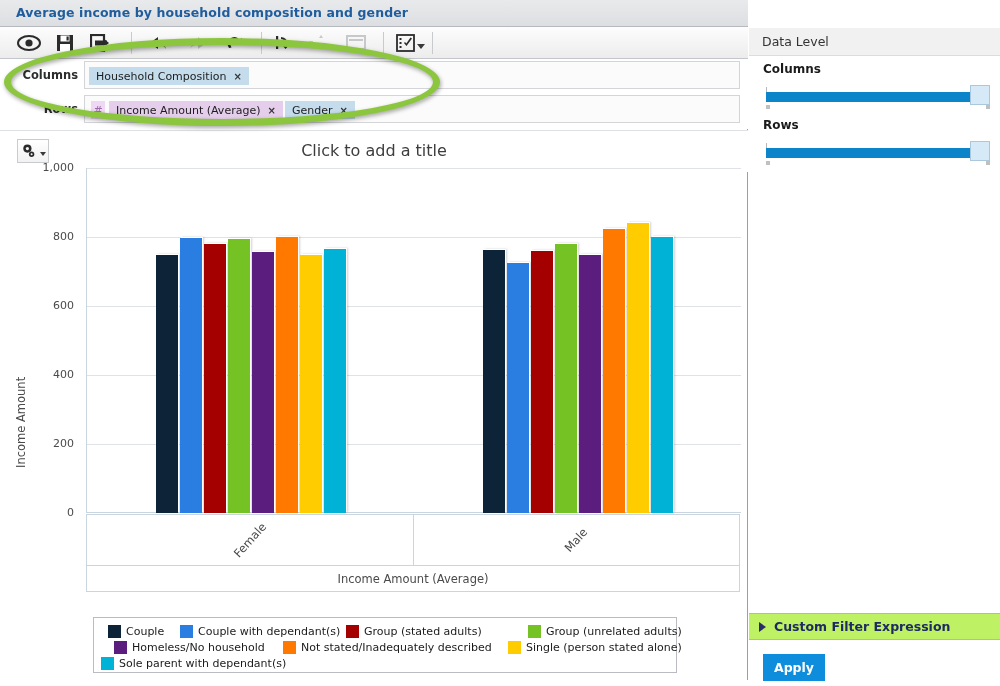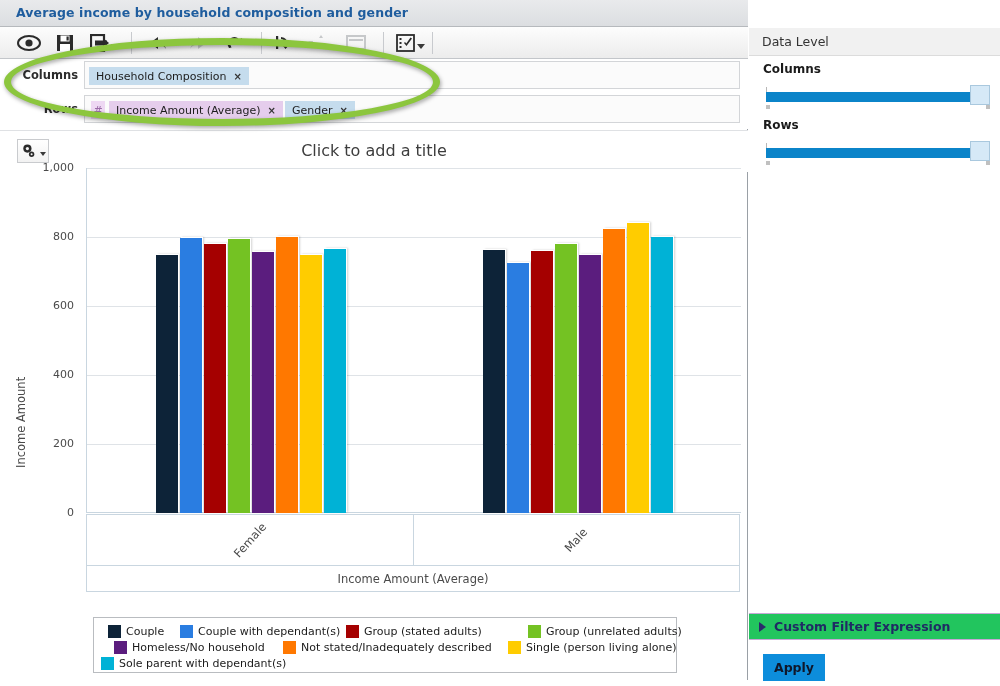--- a/index.html
+++ b/index.html
@@ -186,31 +186,31 @@
   .slider-track { position: absolute; left: 0; top: 8px; width: 222px; height: 10px; background: #0b84c9; }
   .slider-tick-l { position: absolute; left: 0; top: 3px; width: 1px; height: 6px; background: #b7b7b7; }
   .slider-dot-l { position: absolute; left: 0; top: 21px; width: 4px; height: 4px; background: #c0c0c0; }
   .slider-dot-r { position: absolute; right: 0; top: 21px; width: 4px; height: 4px; background: #c0c0c0; }
   .slider-handle {
     position: absolute; right: 0; top: 1px; width: 20px; height: 20px;
     background: #d6e9f7; border: 1px solid #a9c8de;
   }
   #custom-filter {
     position: absolute; left: 0; bottom: 46px; width: 251px; height: 27px;
-    background: #22c55e; border-top: 1px solid #c6a8d6; border-bottom: 1px solid #c6a8d6;
+    background: #bef264; border-top: 1px solid #c6a8d6; border-bottom: 1px solid #c6a8d6;
     display: flex; align-items: center; padding-left: 10px;
   }
   #custom-filter .tri {
     width: 0; height: 0; border-top: 5px solid transparent; border-bottom: 5px solid transparent;
     border-left: 7px solid #2b2b6b; margin-right: 8px;
   }
   #custom-filter .t { font-size: 12.5px; font-weight: bold; color: #1f2a64; }
   #apply-btn {
     position: absolute; left: 763px; top: 654px; width: 62px; height: 27px;
-    background: #0d8ddb; color: #0f172a; font-size: 12.5px; font-weight: bold;
+    background: #0d8ddb; color: #ffffff; font-size: 12.5px; font-weight: bold;
     display: flex; align-items: center; justify-content: center;
   }
 
   
   #highlight {
     position: absolute; left: 4px; top: 38px; width: 436px; height: 88px;
     border: 7px solid #8cc63e; border-radius: 50%;
     pointer-events: none;
     filter: drop-shadow(1px 2px 2px rgba(0,0,0,0.35));
   }
@@ -435,21 +435,21 @@
           <div class="legend-item" style="position: absolute; left: 7px; padding-left: 6px;">
             <span class="swatch" style="background: rgb(91, 29, 126);"></span>
             <span class="lbl">Homeless/No household</span>
           </div>
           <div class="legend-item" style="position: absolute; left: 182px;">
             <span class="swatch" style="background: rgb(255, 120, 0);"></span>
             <span class="lbl">Not stated/Inadequately described</span>
           </div>
           <div class="legend-item" style="position: absolute; left: 407px;">
             <span class="swatch" style="background: rgb(255, 204, 0);"></span>
-            <span class="lbl">Single (person living alone)</span>
+            <span class="lbl">Single (person stated alone)</span>
           </div>
         </div>
         <div class="legend-row">
           <div class="legend-item">
             <span class="swatch" style="background: rgb(0, 178, 214);"></span>
             <span class="lbl">Sole parent with dependant(s)</span>
           </div>
         </div>
       </div>
 

